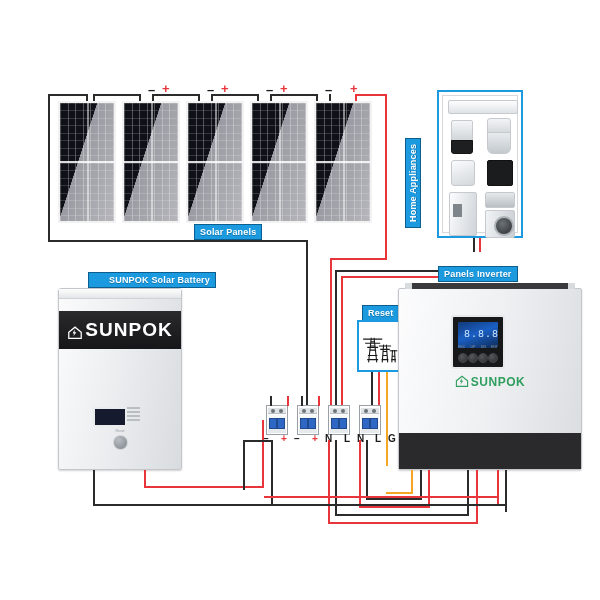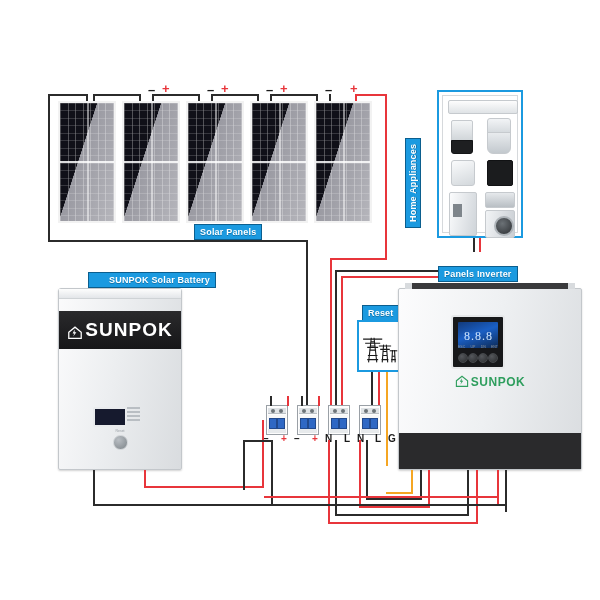--- a/index.html
+++ b/index.html
@@ -81,21 +81,21 @@
      border:1px solid #c3c7cb;border-radius:2px;box-sizing:border-box;
      box-shadow:0 1px 2px rgba(0,0,0,.18);}
   #inverter .fins{position:absolute;top:-6px;left:8px;right:8px;height:6px;
      background:#3a3a3c;border-radius:2px 2px 0 0;}
   #inverter .finCap{position:absolute;top:-6px;width:7px;height:6px;background:#d8dbde;}
   #inverter .lcdWrap{position:absolute;left:52px;top:26px;width:50px;height:50px;
      background:#17181a;border:2px solid #e6e8ea;border-radius:3px;}
   #inverter .scr{position:absolute;left:5px;top:5px;right:5px;height:26px;
      background:linear-gradient(160deg,#123a7a,#1a5fc4 45%,#0d2a55);border-radius:1px;overflow:hidden;}
   #inverter .scr .glyph{position:absolute;left:6px;top:7px;color:#cfe6ff;
-     font-family:Liberation Serif, serif;font-size:12px;letter-spacing:1px;}
+     font-family:Liberation Mono, monospace;font-size:10px;letter-spacing:1px;}
   #inverter .btnRow{position:absolute;left:5px;right:5px;bottom:4px;height:12px;
      display:flex;justify-content:space-between;align-items:flex-end;}
   #inverter .btnRow i{width:8px;height:8px;border-radius:50%;
      background:radial-gradient(circle at 35% 30%,#55585c,#2a2c2e);border:1px solid #45484b;}
   #inverter .btnTxt{position:absolute;left:5px;right:5px;bottom:17px;height:5px;
      display:flex;justify-content:space-between;font-size:3.5px;color:#8e949a;}
   #inverter .brand{position:absolute;left:0;right:0;top:86px;text-align:center;
      color:#2f9e5e;font-weight:bold;font-size:12px;letter-spacing:.5px;}
   #inverter .foot{position:absolute;left:0;right:0;bottom:0;height:36px;
      background:linear-gradient(180deg,#2c2c2e,#werd);background:#2a2a2c;}

